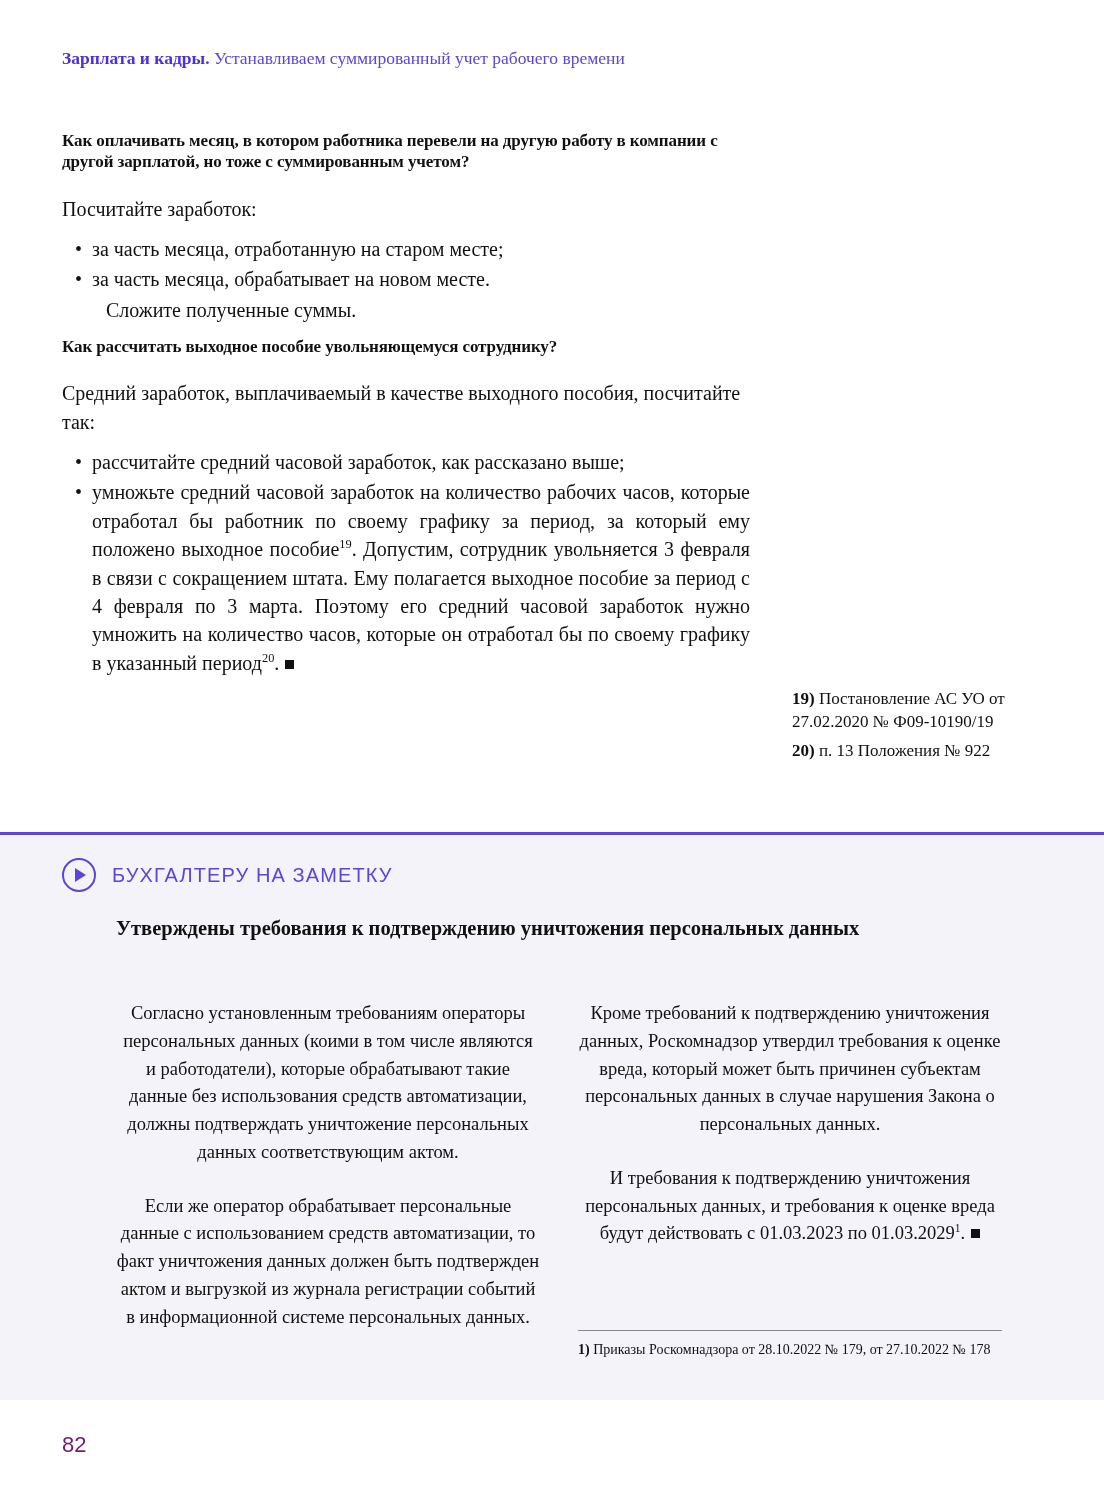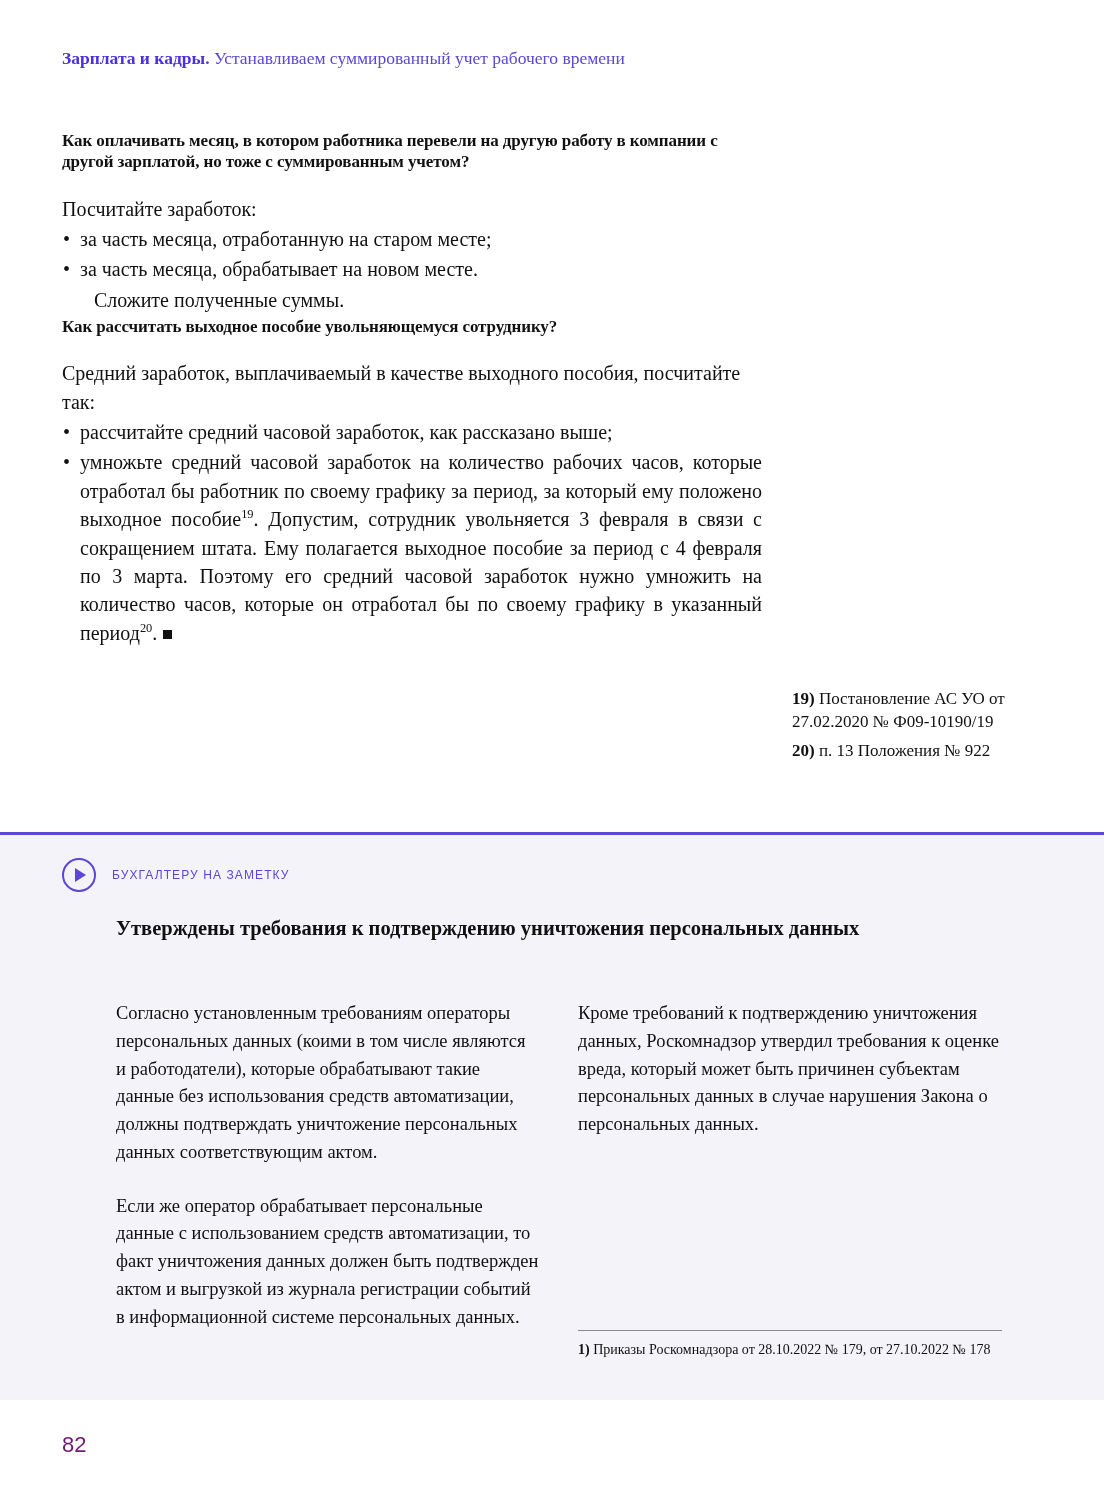--- a/index.html
+++ b/index.html
@@ -55,21 +55,21 @@
   }
 
   p.body-text {
     font-size: 20px;
     line-height: 1.42;
     margin: 0 0 2px 0;
   }
 
   ul.bullets {
     list-style: none;
-    margin: 0;
+    margin: 12px;
     padding: 0;
   }
   ul.bullets li {
     font-size: 20px;
     line-height: 1.42;
     position: relative;
     padding-left: 18px;
     margin: 0 0 2px 0;
   }
   ul.bullets li:before {
@@ -155,21 +155,21 @@
   }
   .play-badge .tri {
     width: 0; height: 0;
     border-left: 11px solid #5b46d6;
     border-top: 7px solid transparent;
     border-bottom: 7px solid transparent;
     margin-left: 3px;
   }
   .box-kicker {
     font-family: "Liberation Sans", sans-serif;
-    font-size: 12px;
+    font-size: 20px;
     letter-spacing: 1.1px;
     color: #5b46d6;
     text-transform: uppercase;
   }
 
   
   .box-title {
     position: absolute;
     left: 116px;
     top: 915px;
@@ -181,22 +181,22 @@
   }
 
   
   .col {
     position: absolute;
     top: 1000px;
     width: 424px;
     font-size: 18.5px;
     line-height: 1.5;
   }
-  .col.left { left: 116px; }
-  .col.right { left: 578px; }
+  .col.left { left: 116px; text-align: center; }
+  .col.right { left: 578px; text-align: center; }
   .col p { margin: 0 0 26px 0; }
 
   
   .fn-rule {
     position: absolute;
     left: 578px;
     top: 1330px;
     width: 424px;
     height: 1px;
     background: #8a8a8a;
@@ -276,20 +276,23 @@
 
 <div class="box-title">Утверждены требования к подтверждению уничтожения персональных данных</div>
 
 <div class="col left">
   <p>Согласно установленным требованиям операторы персональных данных (коими в том числе являются и работодатели), которые обрабатывают такие данные без использования средств автоматизации, должны подтверждать уничтожение персональных данных соответствующим актом.</p>
   <p>Если же оператор обрабатывает персональные данные с использованием средств автоматизации, то факт уничтожения данных должен быть подтвержден актом и выгрузкой из журнала регистрации событий в информационной системе персональных данных.</p>
 </div>
 
 <div class="col right">
   <p>Кроме требований к подтверждению уничтожения данных, Роскомнадзор утвердил требования к оценке вреда, который может быть причинен субъектам персональных данных в случае нарушения Закона о персональных данных.</p>
+  <p>
+    <span>И требования к подтверждению уничтожения персональных данных, и требования к оценке вреда будут действовать с 01.03.2023 по 01.03.2029</span><sup>1</sup><span>.</span><span class="end-square"></span>
+  </p>
 </div>
 
 <div class="fn-rule"></div>
 <div class="box-footnote">
   <span class="fn-num">1)</span>
   <span>Приказы Роскомнадзора от 28.10.2022 № 179, от 27.10.2022 № 178</span>
 </div>
 
 <div class="page-number">82</div>
 

